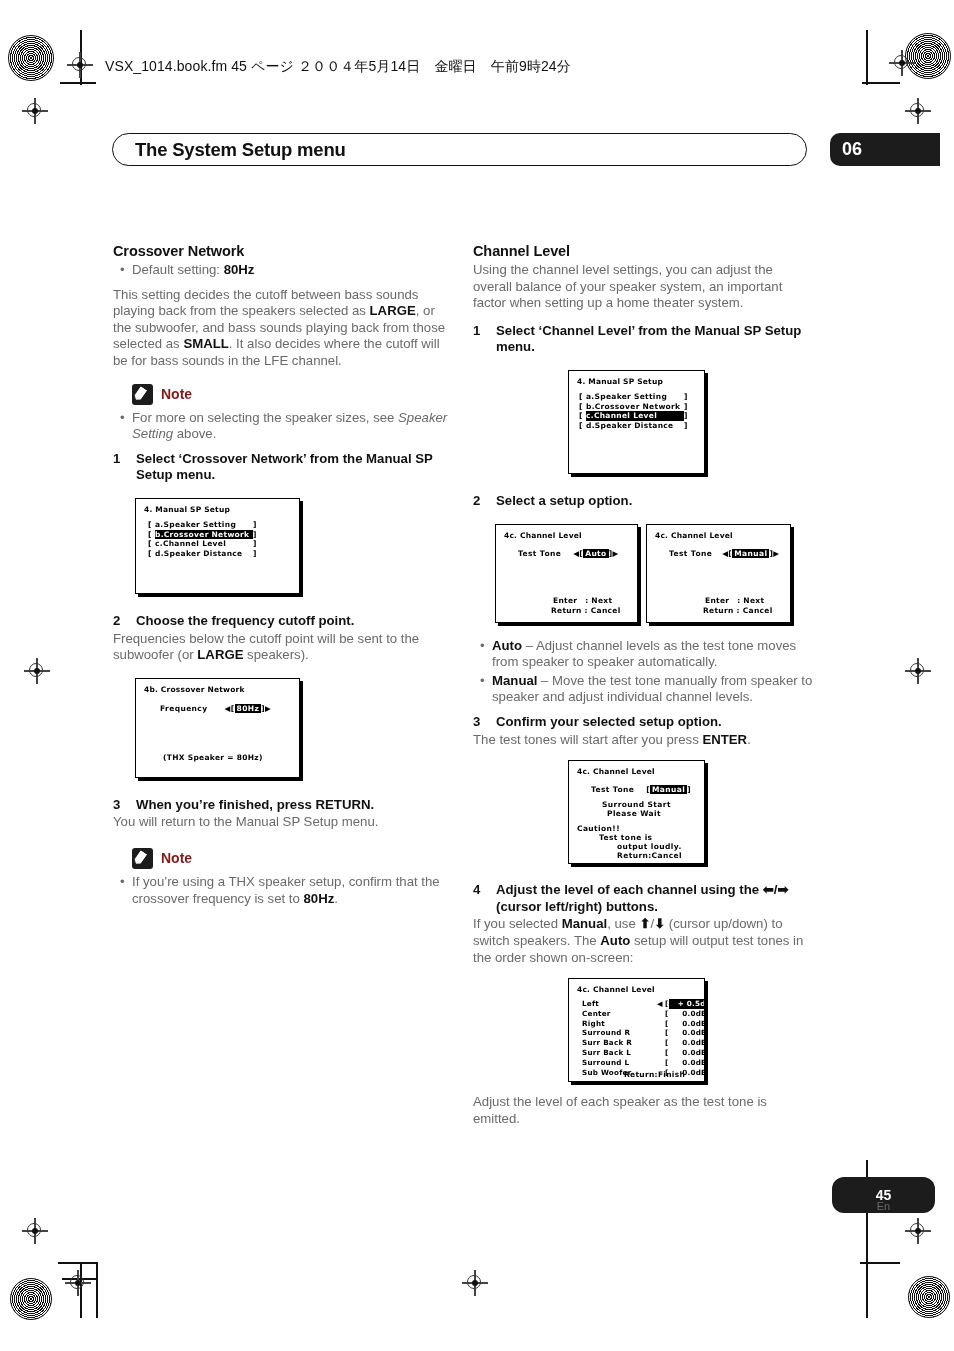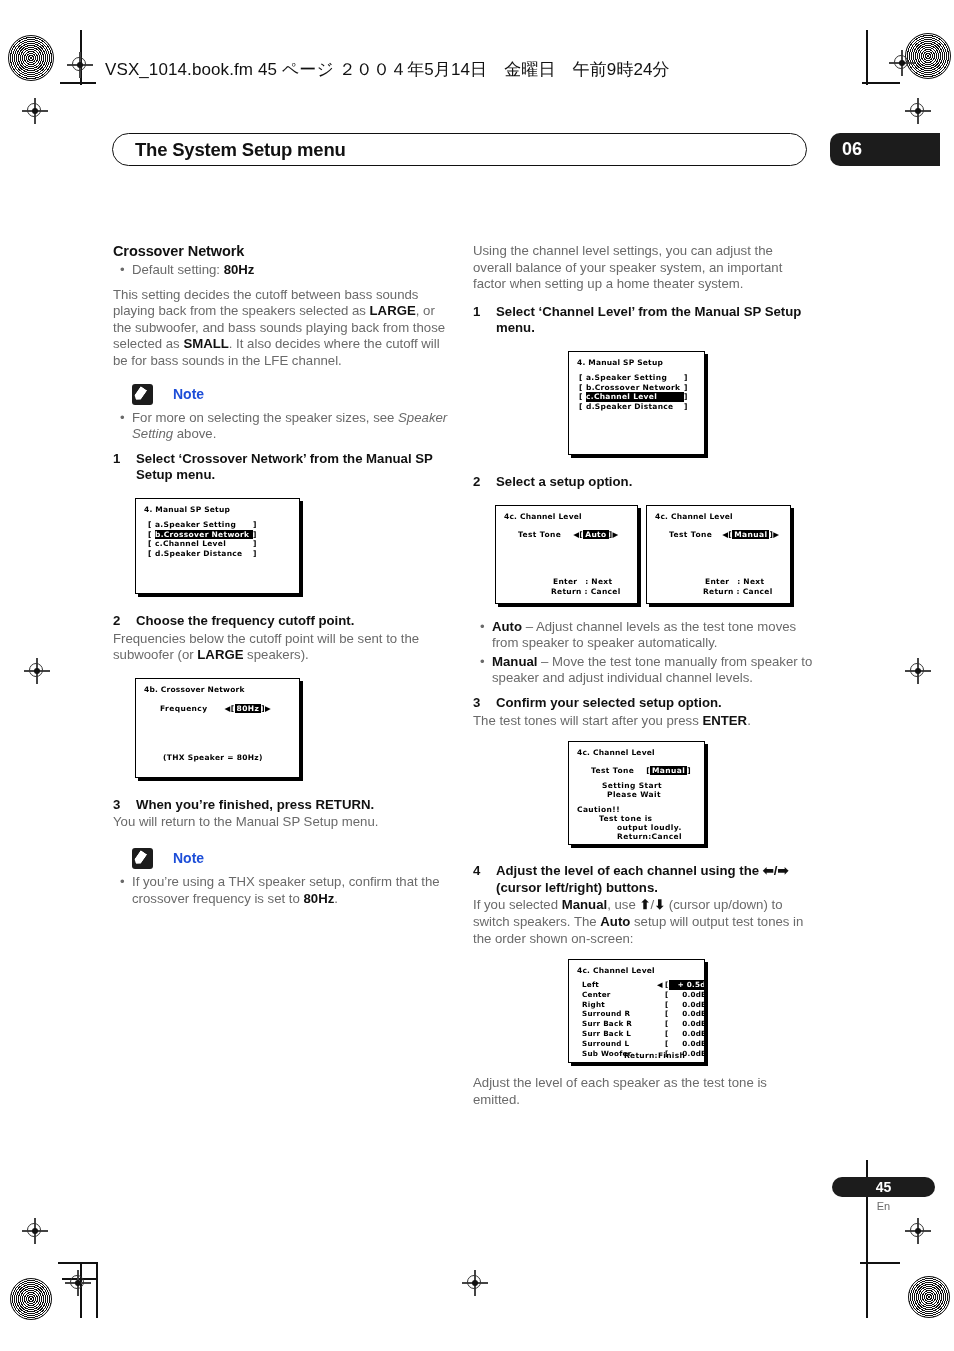--- a/index.html
+++ b/index.html
@@ -51,21 +51,21 @@
   }
   .crop-line {
     position: absolute;
     background: #111;
   }
 
   
   .filestamp {
     position: absolute;
     left: 105px; top: 58px;
-    font-size: 17px;
+    font-size: 14px;
     color: #111;
     letter-spacing: 0.1px;
     white-space: nowrap;
   }
   .title-bar {
     position: absolute;
     left: 112px; top: 133px;
     width: 695px; height: 33px;
     border: 1.6px solid #111;
     border-radius: 17px;
@@ -167,22 +167,22 @@
     position: absolute;
     left: 4px; top: 3.5px;
     width: 8px; height: 14px;
     background: #fff;
     transform: rotate(35deg);
     clip-path: polygon(0 0, 100% 0, 100% 78%, 50% 100%, 0 78%);
   }
   .note-label {
     font-size: 14px;
     font-weight: bold;
-    color: #1d4ed8;
-    margin-left: 20px;
+    color: #7f1d1d;
+    margin-left: 8px;
   }
 
   
   .osd-wrap { position: relative; margin: 10px 0 0 0; }
   .osd {
     position: relative;
     background: #fff;
     border: 1.5px solid #000;
     box-shadow: 3px 3px 0 0 #000;
     box-sizing: border-box;
@@ -254,21 +254,21 @@
     position: absolute;
     font-size: 7.5px;
     letter-spacing: 0.3px;
     white-space: nowrap;
   }
 
   
   .page-badge {
     position: absolute;
     left: 832px; top: 1177px;
-    width: 103px; height: 20px;
+    width: 103px; height: 36px;
     background: #1c1c1c;
     border-radius: 12px;
     color: #fff;
     font-size: 14px;
     font-weight: bold;
     display: flex;
     align-items: center;
     justify-content: center;
   }
   .page-lang {
@@ -452,20 +452,21 @@
     <div class="note-label">Note</div>
   </div>
   <ul class="bul">
     <li><span>If you’re using a THX speaker setup, confirm that the crossover frequency is set to </span><b>80Hz</b><span>.</span></li>
   </ul>
 
 </div>
 
 <div class="col col-right">
 
+  <h2 class="sec">Channel Level</h2>
   <p class="body">Using the channel level settings, you can adjust the overall balance of your speaker system, an important factor when setting up a home theater system.</p>
 
   <div class="step" style="margin-top:11px;">
     <span class="num">1</span>
     <span class="txt">Select ‘Channel Level’ from the Manual SP Setup menu.</span>
   </div>
 
   <div class="osd-wrap" style="margin-top:14px;">
     <div class="osd" style="margin-left:95px; width:137px; height:104px;">
       <div class="osd-title">4. Manual SP Setup</div>
@@ -529,21 +530,21 @@
     <span class="txt">Confirm your selected setup option.</span>
   </div>
   <p class="body"><span>The test tones will start after you press </span><b>ENTER</b><span>.</span></p>
 
   <div class="osd-wrap" style="margin-top:12px;">
     <div class="osd" style="margin-left:95px; width:137px; height:104px;">
       <div class="osd-title">4c. Channel Level</div>
       <div class="line" style="left:22px; top:24px;">
         <span>Test  Tone</span><span style="display:inline-block;width:12px;"></span><span>[</span><span class="hl">Manual</span><span>]</span>
       </div>
-      <div class="line" style="left:33px; top:39px;">Setting  Start</div>
+      <div class="line" style="left:33px; top:39px;">Surround  Start</div>
       <div class="line" style="left:38px; top:48px;">Please Wait</div>
       <div class="line" style="left:8px; top:63px;">Caution!!</div>
       <div class="line" style="left:30px; top:72px;">Test tone is</div>
       <div class="line" style="left:48px; top:81px;">output loudly.</div>
       <div class="line" style="left:48px; top:90px;">Return:Cancel</div>
     </div>
   </div>
 
   <div class="step" style="margin-top:18px;">
     <span class="num">4</span>

